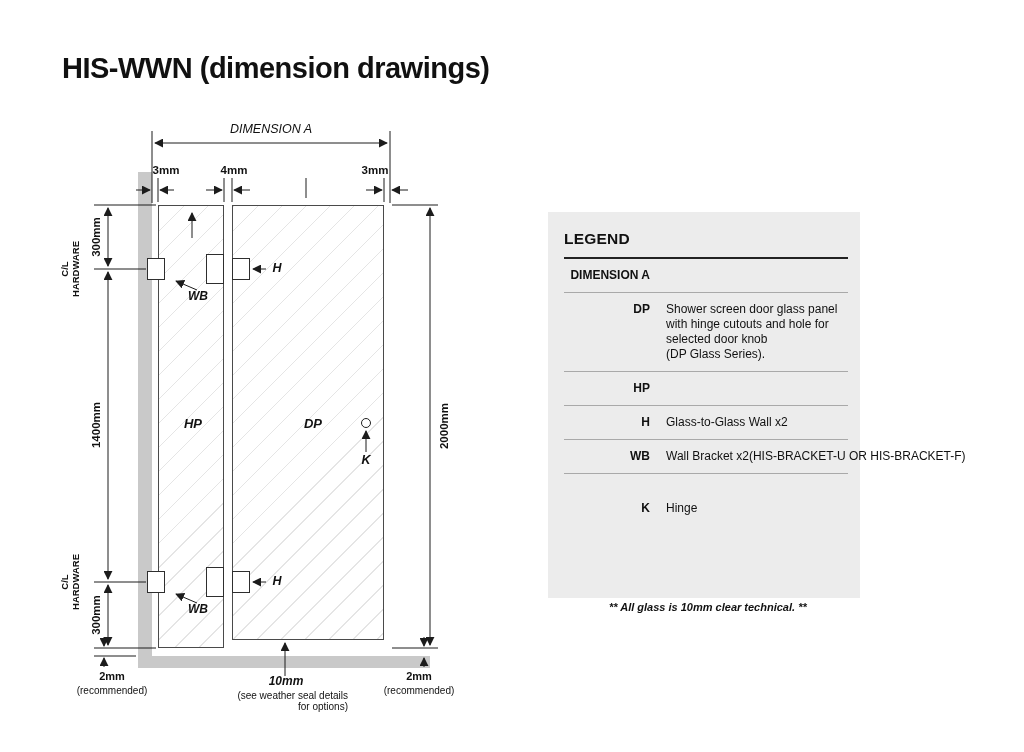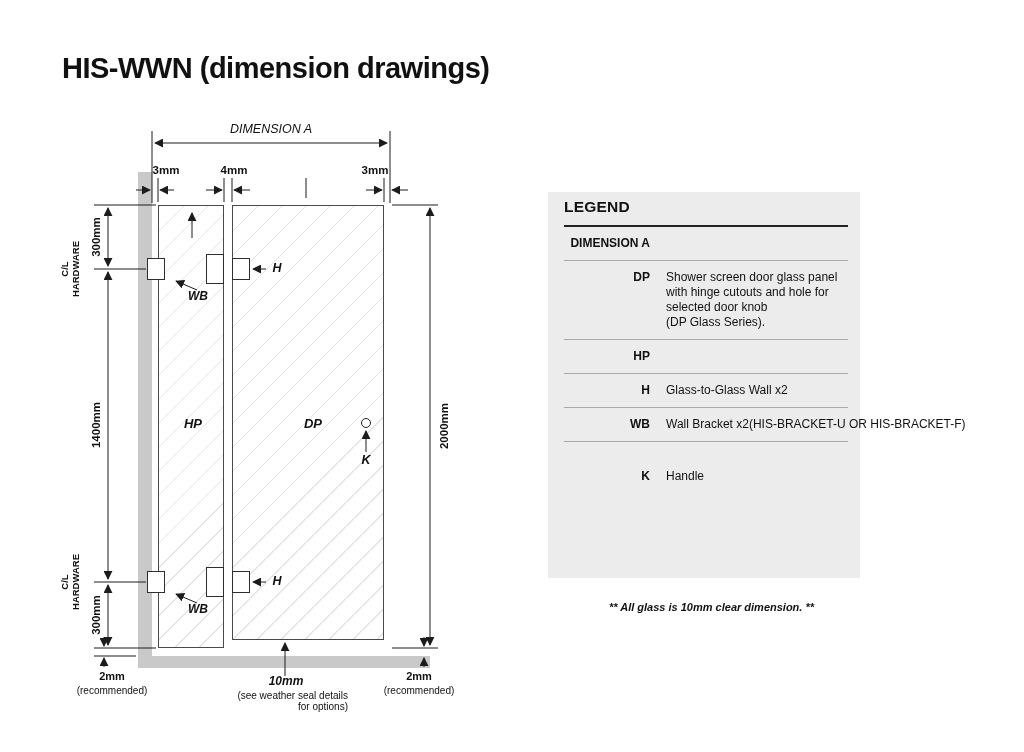--- a/index.html
+++ b/index.html
@@ -18,22 +18,22 @@
   
   .lbl{position:absolute;transform:translate(-50%,-50%);white-space:nowrap;
        font-size:11.5px;font-weight:600;color:#111;line-height:1.1;}
   .rot{transform:translate(-50%,-50%) rotate(-90deg);}
   .it{font-style:italic;font-weight:400;}
   .bi{font-style:italic;font-weight:700;}
   .small{font-size:10px;font-weight:400;}
   .cl{font-size:9.5px;font-weight:600;text-align:center;line-height:10.5px;}
   .note{white-space:normal;text-align:right;width:124px;transform:translate(-50%,0);}
   
-  .legend{position:absolute;left:548px;top:192px;width:312px;height:386px;background:#ececec;
-          box-sizing:border-box;padding:4px 12px 0 16px;}
+  .legend{position:absolute;left:548px;top:212px;width:312px;height:386px;background:#ececec;
+          box-sizing:border-box;padding:16px 12px 0 16px;}
   .legend h2{margin:2px 0 9px 0;font-size:15.5px;font-weight:700;letter-spacing:0.2px;}
   .legend .underline{border-top:2px solid #222;margin:0 0 0 0;}
   .legend-row{display:flex;align-items:flex-start;padding:9px 0;}
   .legend-row.divided{border-bottom:1px solid #a9a9a9;}
   .legend-row.row-k{margin-top:18px;}
   .term{width:86px;text-align:right;font-size:12px;font-weight:700;line-height:15px;flex:none;}
   .desc{margin-left:16px;width:178px;font-size:12px;line-height:15px;white-space:pre-line;}
   .desc.nowrap{white-space:nowrap;width:auto;}
   .footnote{position:absolute;left:609px;top:590px;font-size:11px;font-weight:700;font-style:italic;}
 </style>
@@ -162,19 +162,19 @@
     <div class="legend-row divided">
       <div class="term">H</div>
       <div class="desc">Glass-to-Glass Wall x2</div>
     </div>
     <div class="legend-row divided">
       <div class="term">WB</div>
       <div class="desc nowrap">Wall Bracket x2(HIS-BRACKET-U OR HIS-BRACKET-F)</div>
     </div>
     <div class="legend-row row-k">
       <div class="term">K</div>
-      <div class="desc">Handle</div>
+      <div class="desc">Hinge</div>
     </div>
   </aside>
 
-  <p class="footnote">** All glass is 10mm clear dimension. **</p>
+  <p class="footnote">** All glass is 10mm clear technical. **</p>
 
 </div>
 
 </body></html>

